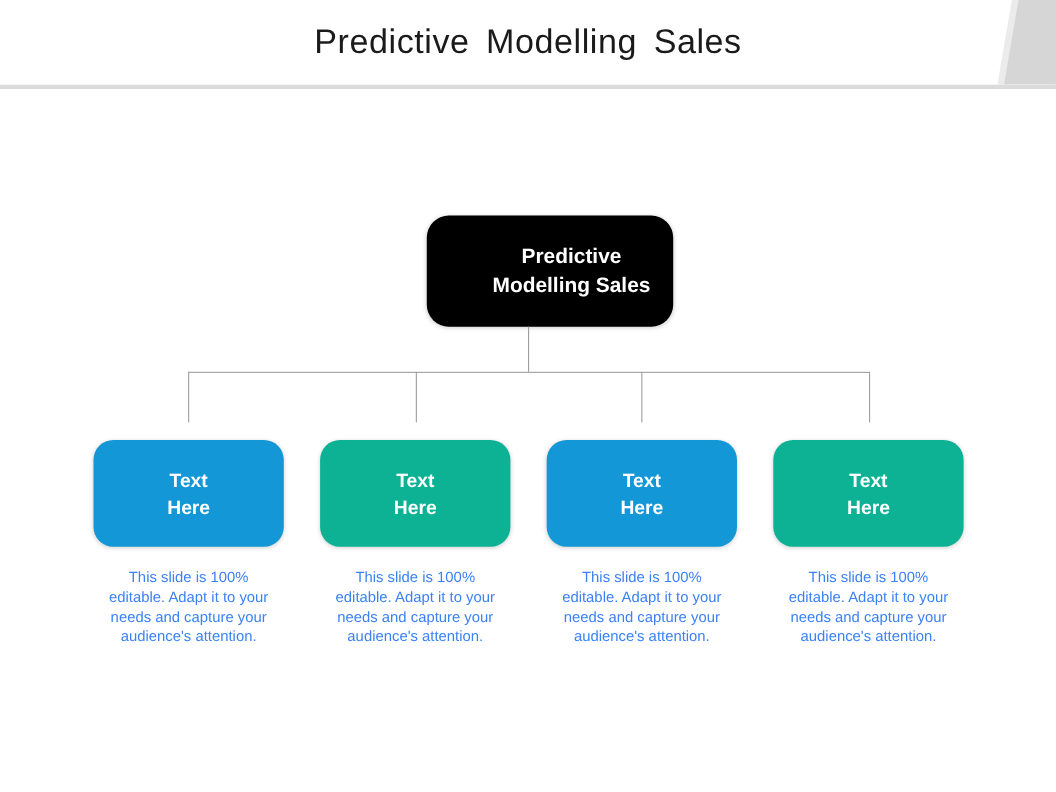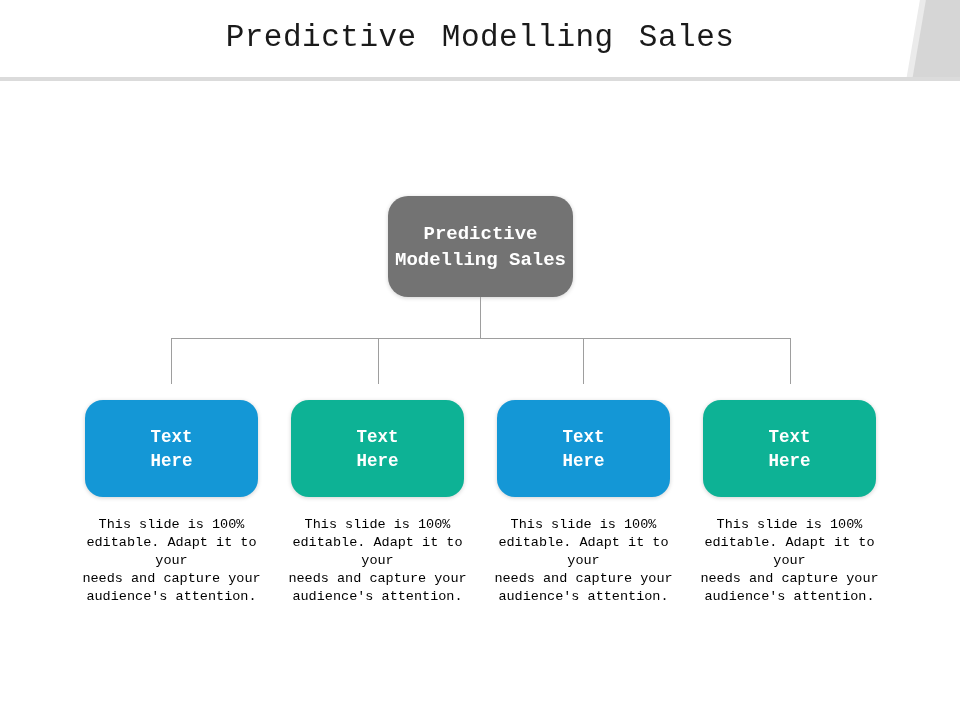--- a/index.html
+++ b/index.html
@@ -7,21 +7,20 @@
     padding: 0;
     background: #fff;
     font-family: "Liberation Sans", sans-serif;
   }
   .slide {
     position: relative;
     width: 960px;
     height: 720px;
     background: #ffffff;
     overflow: hidden;
-    font-family: Liberation Mono, monospace;
   }
 
   
   .slide-title {
     position: absolute;
     top: 20px;
     left: 0;
     width: 100%;
     margin: 0;
     text-align: center;
@@ -104,35 +103,35 @@
     font-size: 17.5px;
     line-height: 24px;
   }
   .node-desc {
     margin: 19px 0 0 0;
     width: 198px;
     white-space: pre-line;
     text-align: center;
     font-size: 13.5px;
     line-height: 18px;
-    color: #000000;
+    color: #3b82f6;
   }
 </style>
 </head>
 <body>
 
 <div class="slide">
 
   <h1 class="slide-title">Predictive Modelling Sales</h1>
 
   <div class="corner corner-light"></div>
   <div class="corner corner-dark"></div>
   <div class="title-divider"></div>
 
-  <div class="node root-node" style="background-color: #737373;">
+  <div class="node root-node" style="background-color: #000000; padding-left: 39px;">
     <span class="node-label">Predictive
 Modelling Sales</span>
   </div>
 
   <div class="connector v" style="left:480px; top:297px; height:41px;"></div>
   <div class="connector h" style="left:171px; top:338px; width:619px;"></div>
   <div class="connector v" style="left:171px; top:338px; height:46px;"></div>
   <div class="connector v" style="left:378px; top:338px; height:46px;"></div>
   <div class="connector v" style="left:583px; top:338px; height:46px;"></div>
   <div class="connector v" style="left:790px; top:338px; height:46px;"></div>

